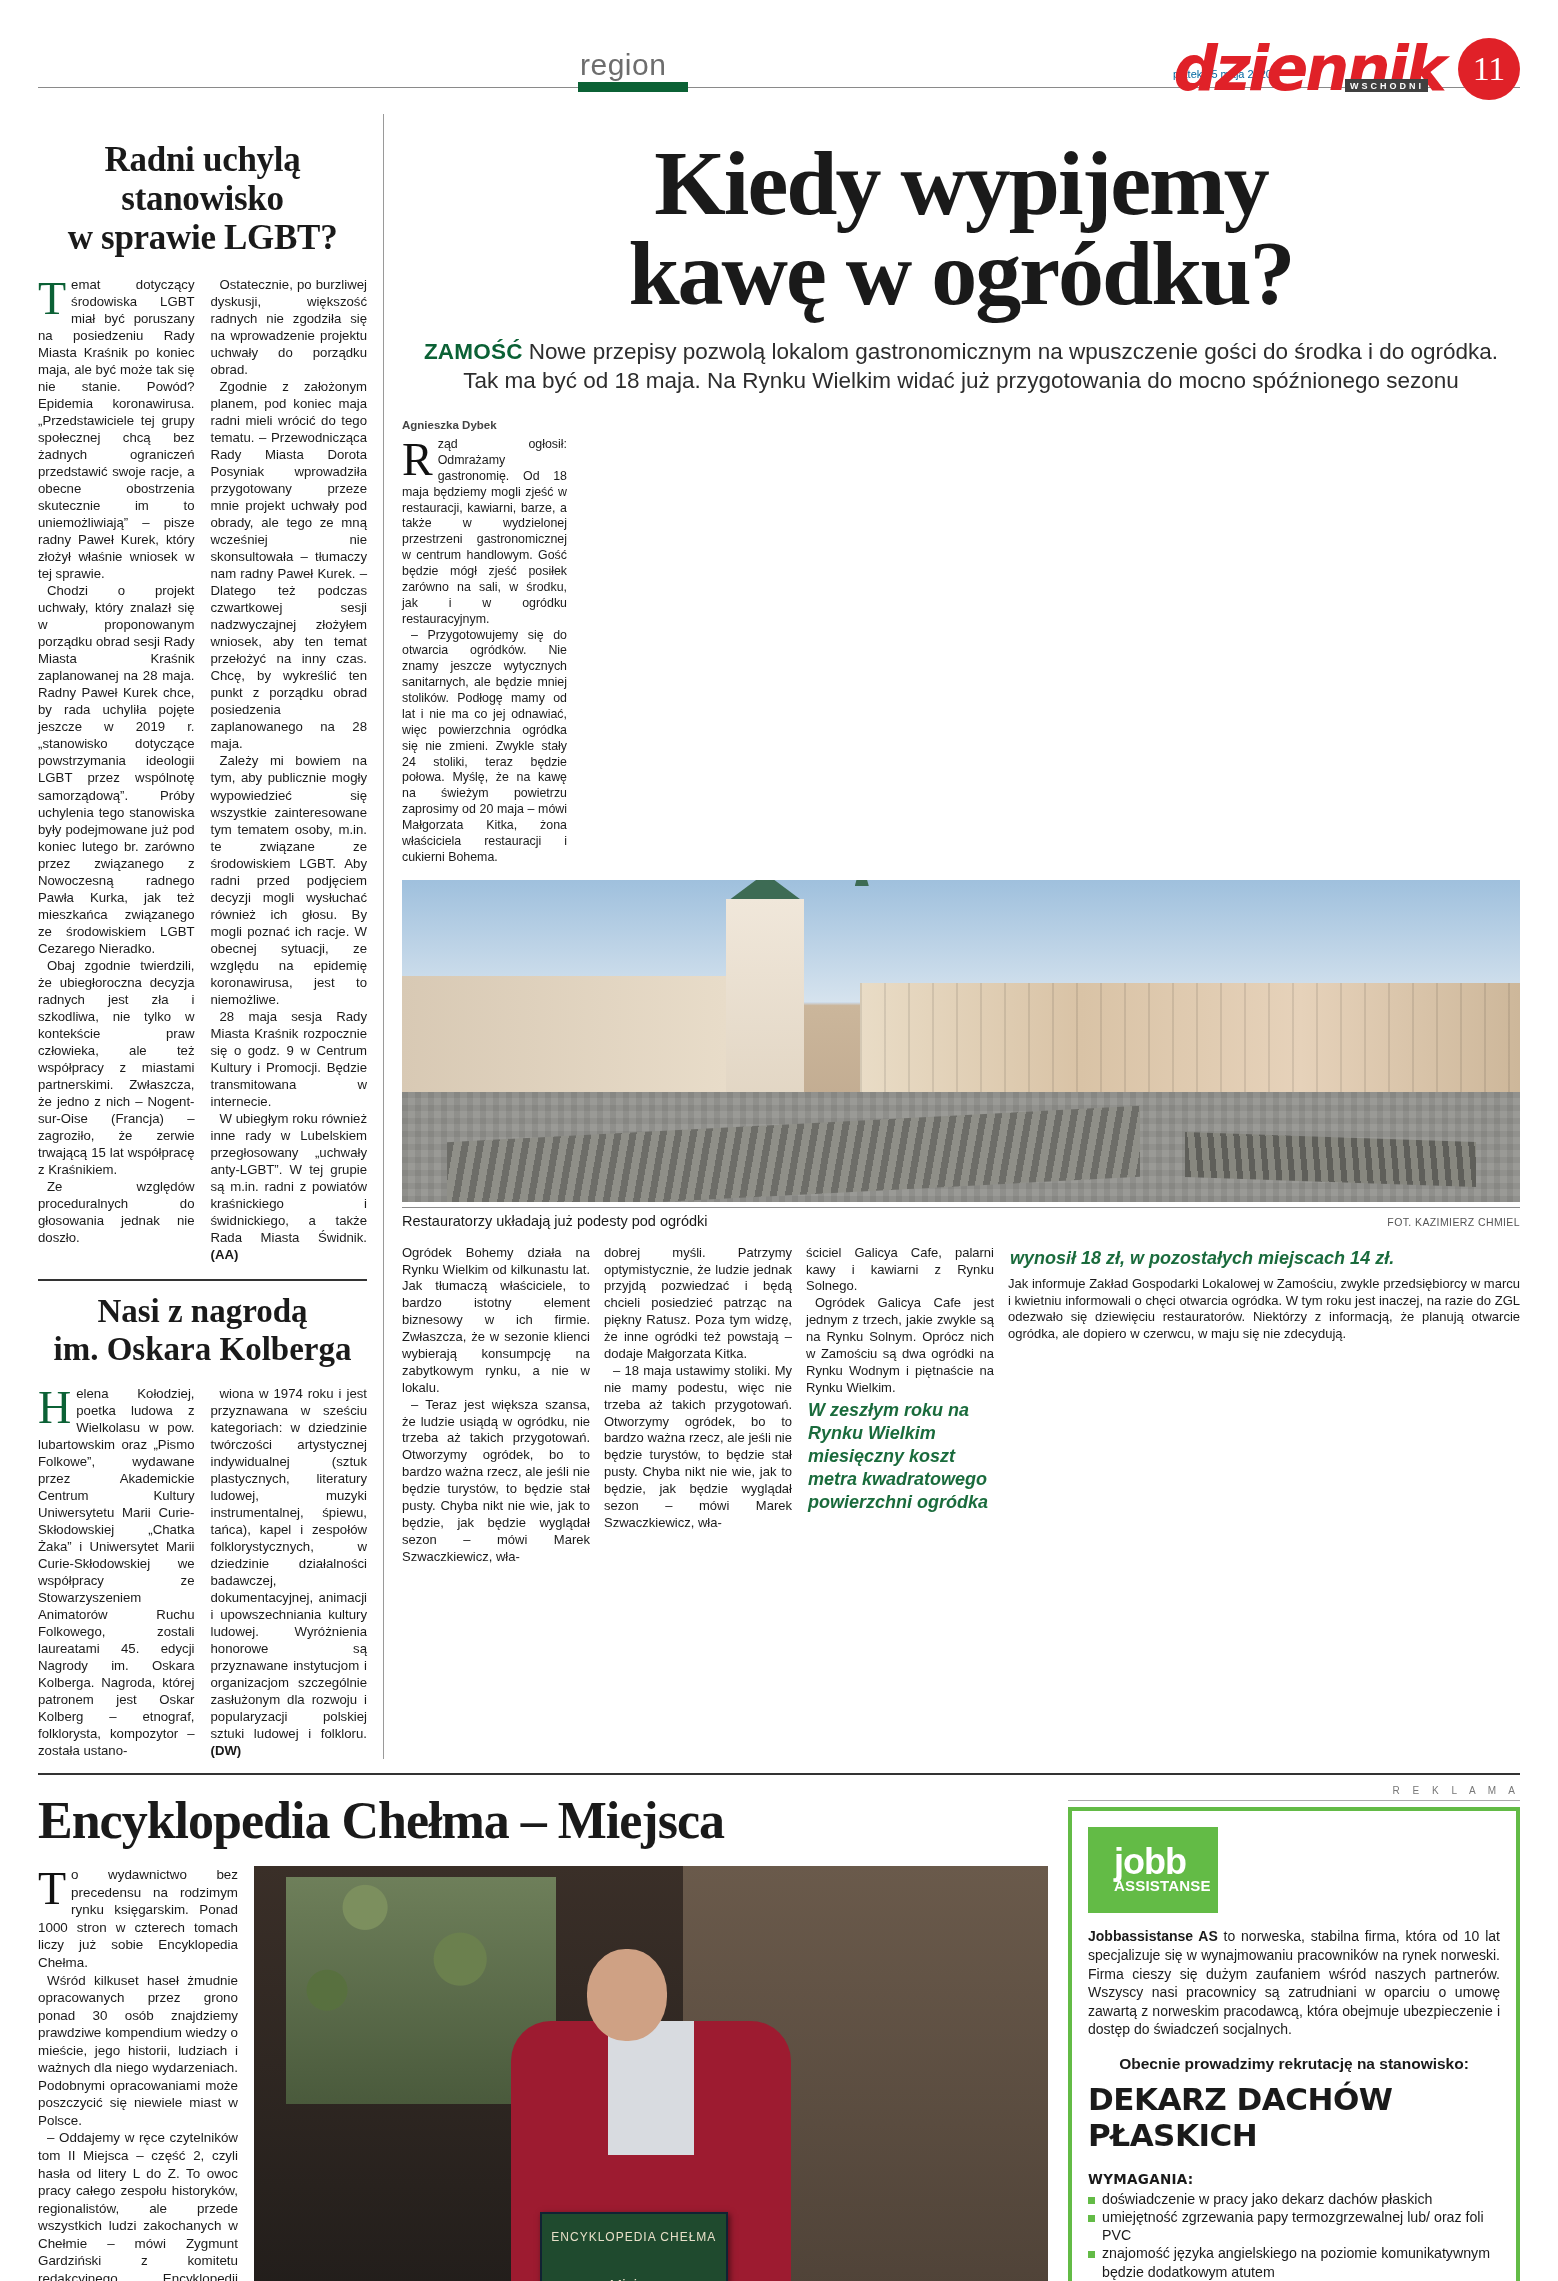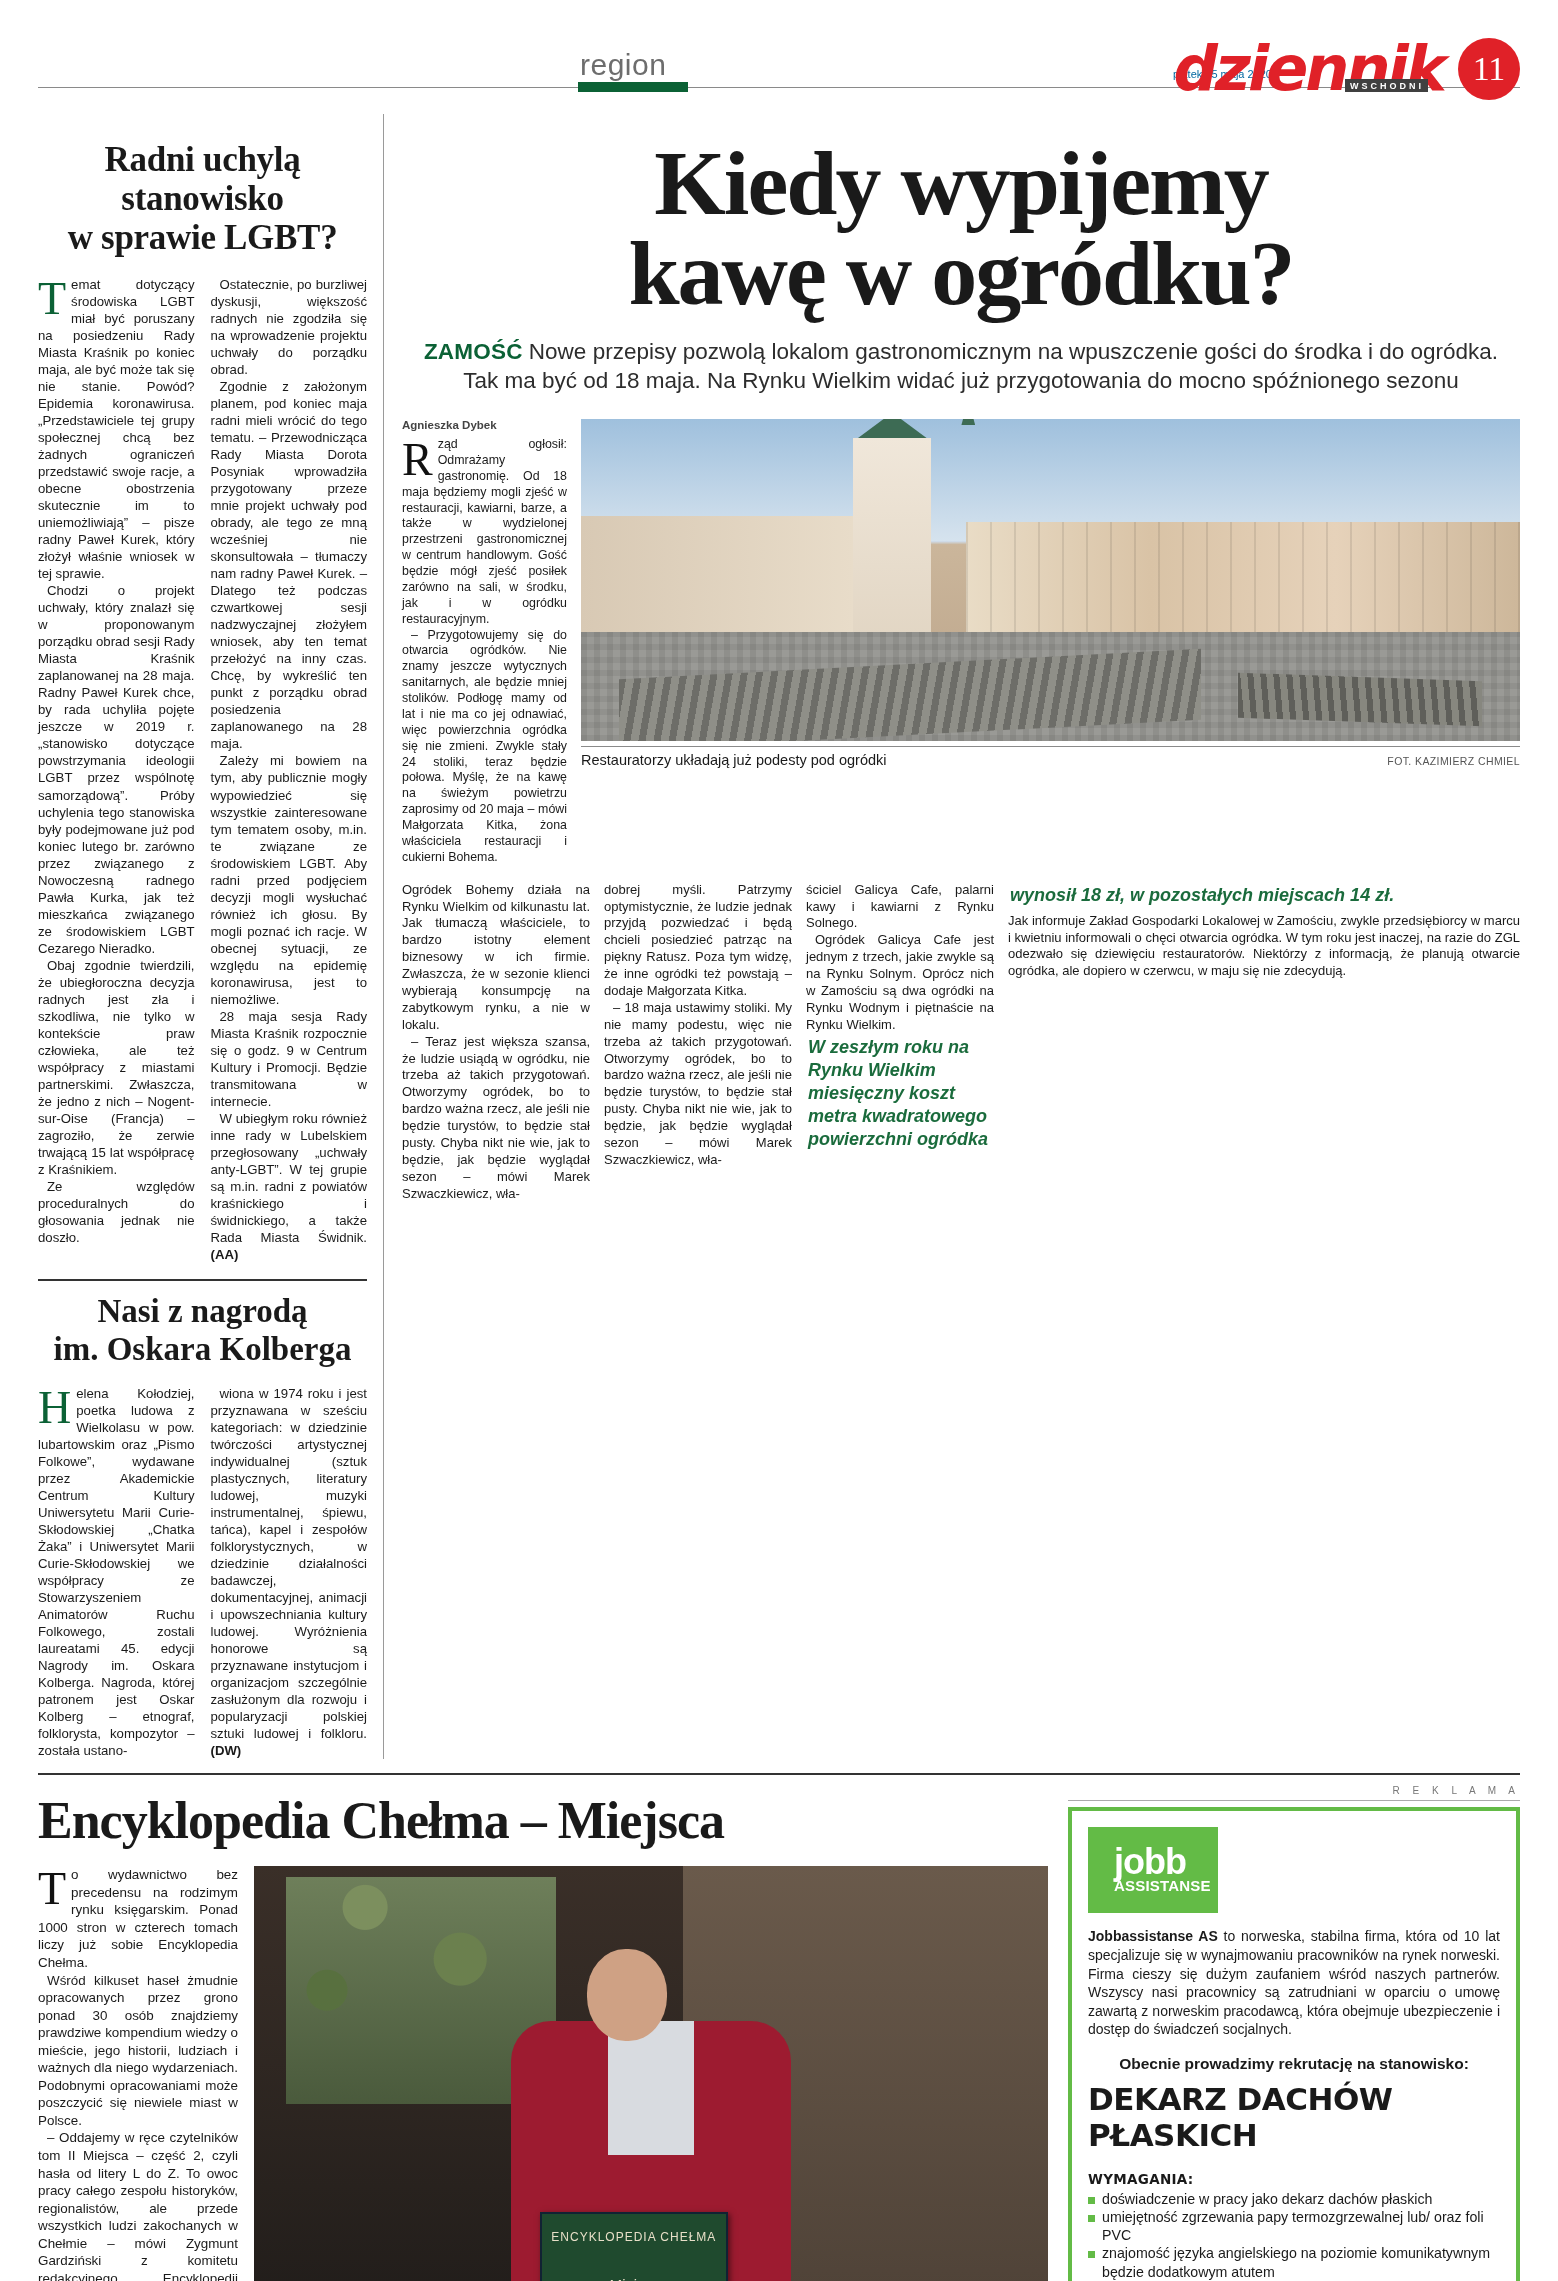--- a/index.html
+++ b/index.html
@@ -86,21 +86,21 @@
     text-align: center; letter-spacing: -2px;
     margin: 24px 0 10px; white-space: nowrap;
   }
   .standfirst {
     text-align: center; font-size: 22.5px; line-height: 1.26;
     color: #2d2d2d; padding: 10px 18px 0;
   }
   .standfirst .loc { color: #0b6135; font-weight: bold; letter-spacing: .2px; }
 
   
-  .article-grid { display: flex; margin-top: 24px; gap: 14px; }
+  .article-grid { display: flex; margin-top: 24px; gap: 14px; flex-direction: column; }
   .art-col { width: 165px; flex: 0 0 165px; }
   .art-col .bodytext p { font-size: 12.4px; line-height: 1.28; }
   .author { font-size: 11.5px; font-weight: bold; color: #444; margin-bottom: 6px; }
 
   .photo-block { flex: 1; }
   .photo {
     width: 100%; height: 322px; position: relative; overflow: hidden;
     background: linear-gradient(#b9cfe2 0%, #cfdcea 38%, #cbb69b 39%, #b9a288 100%);
   }
   .photo .sky { position:absolute; inset:0 0 62% 0; background: linear-gradient(#9fc0dd,#d6e3ee); }

